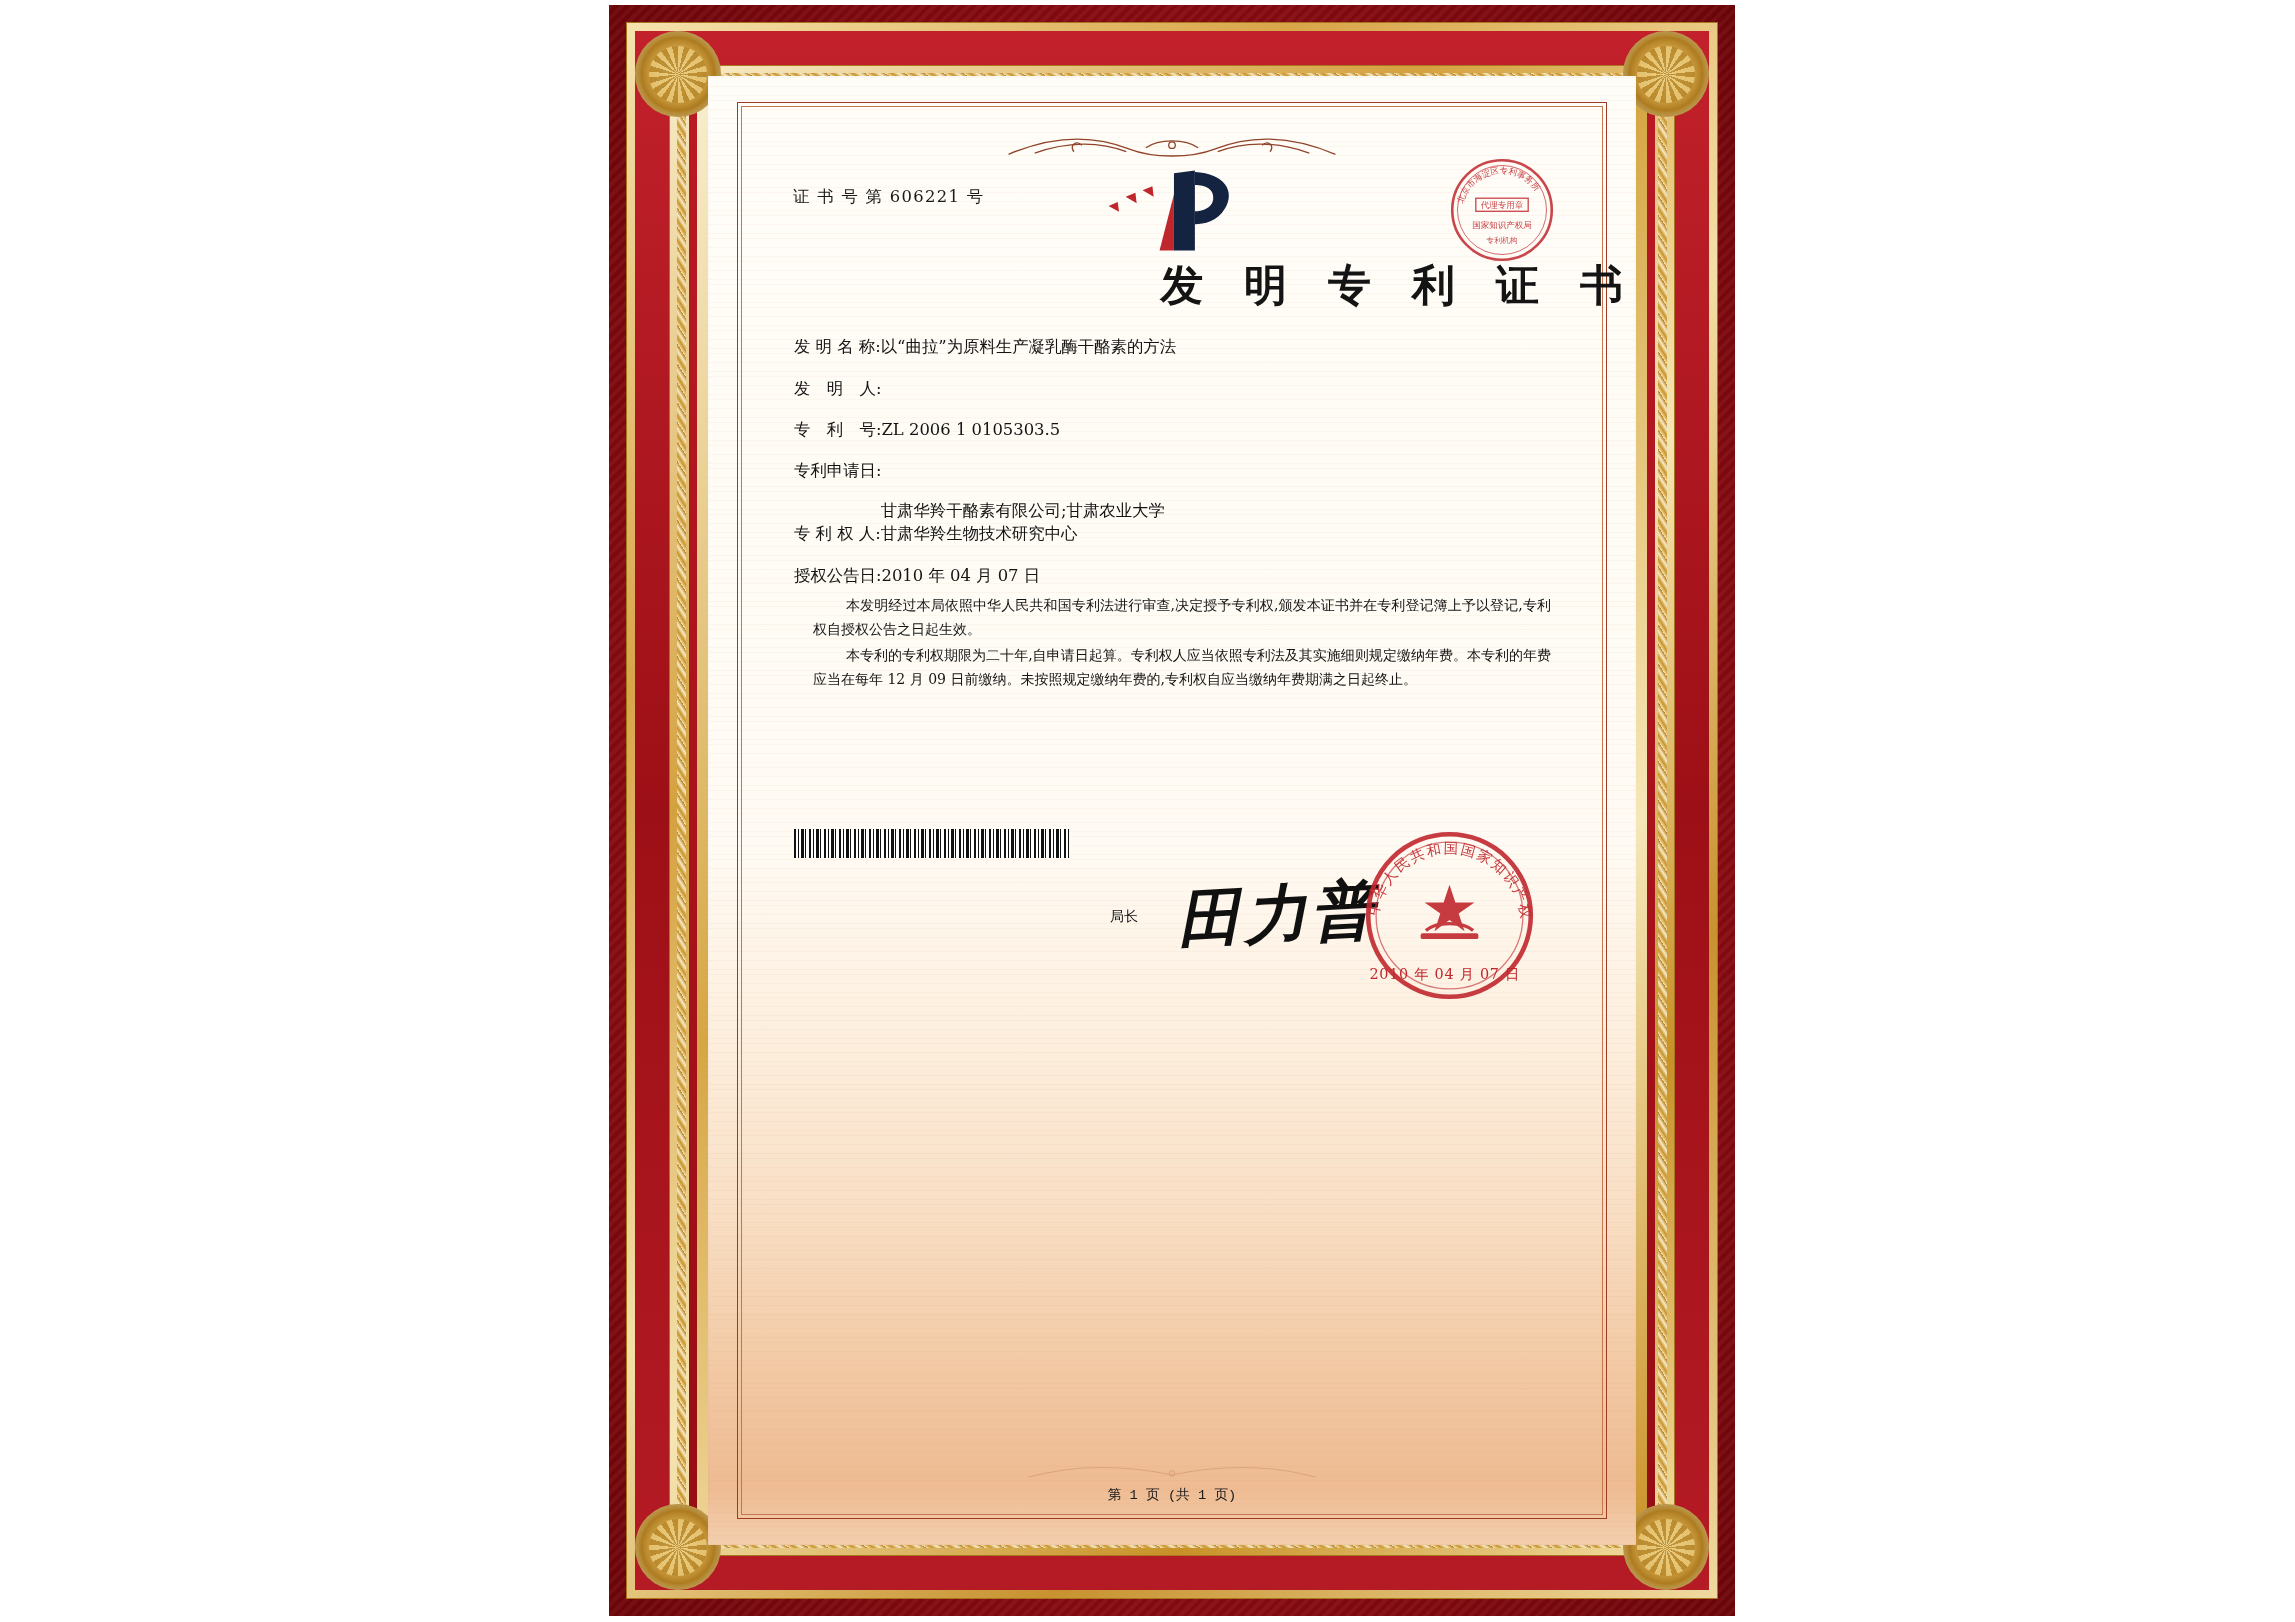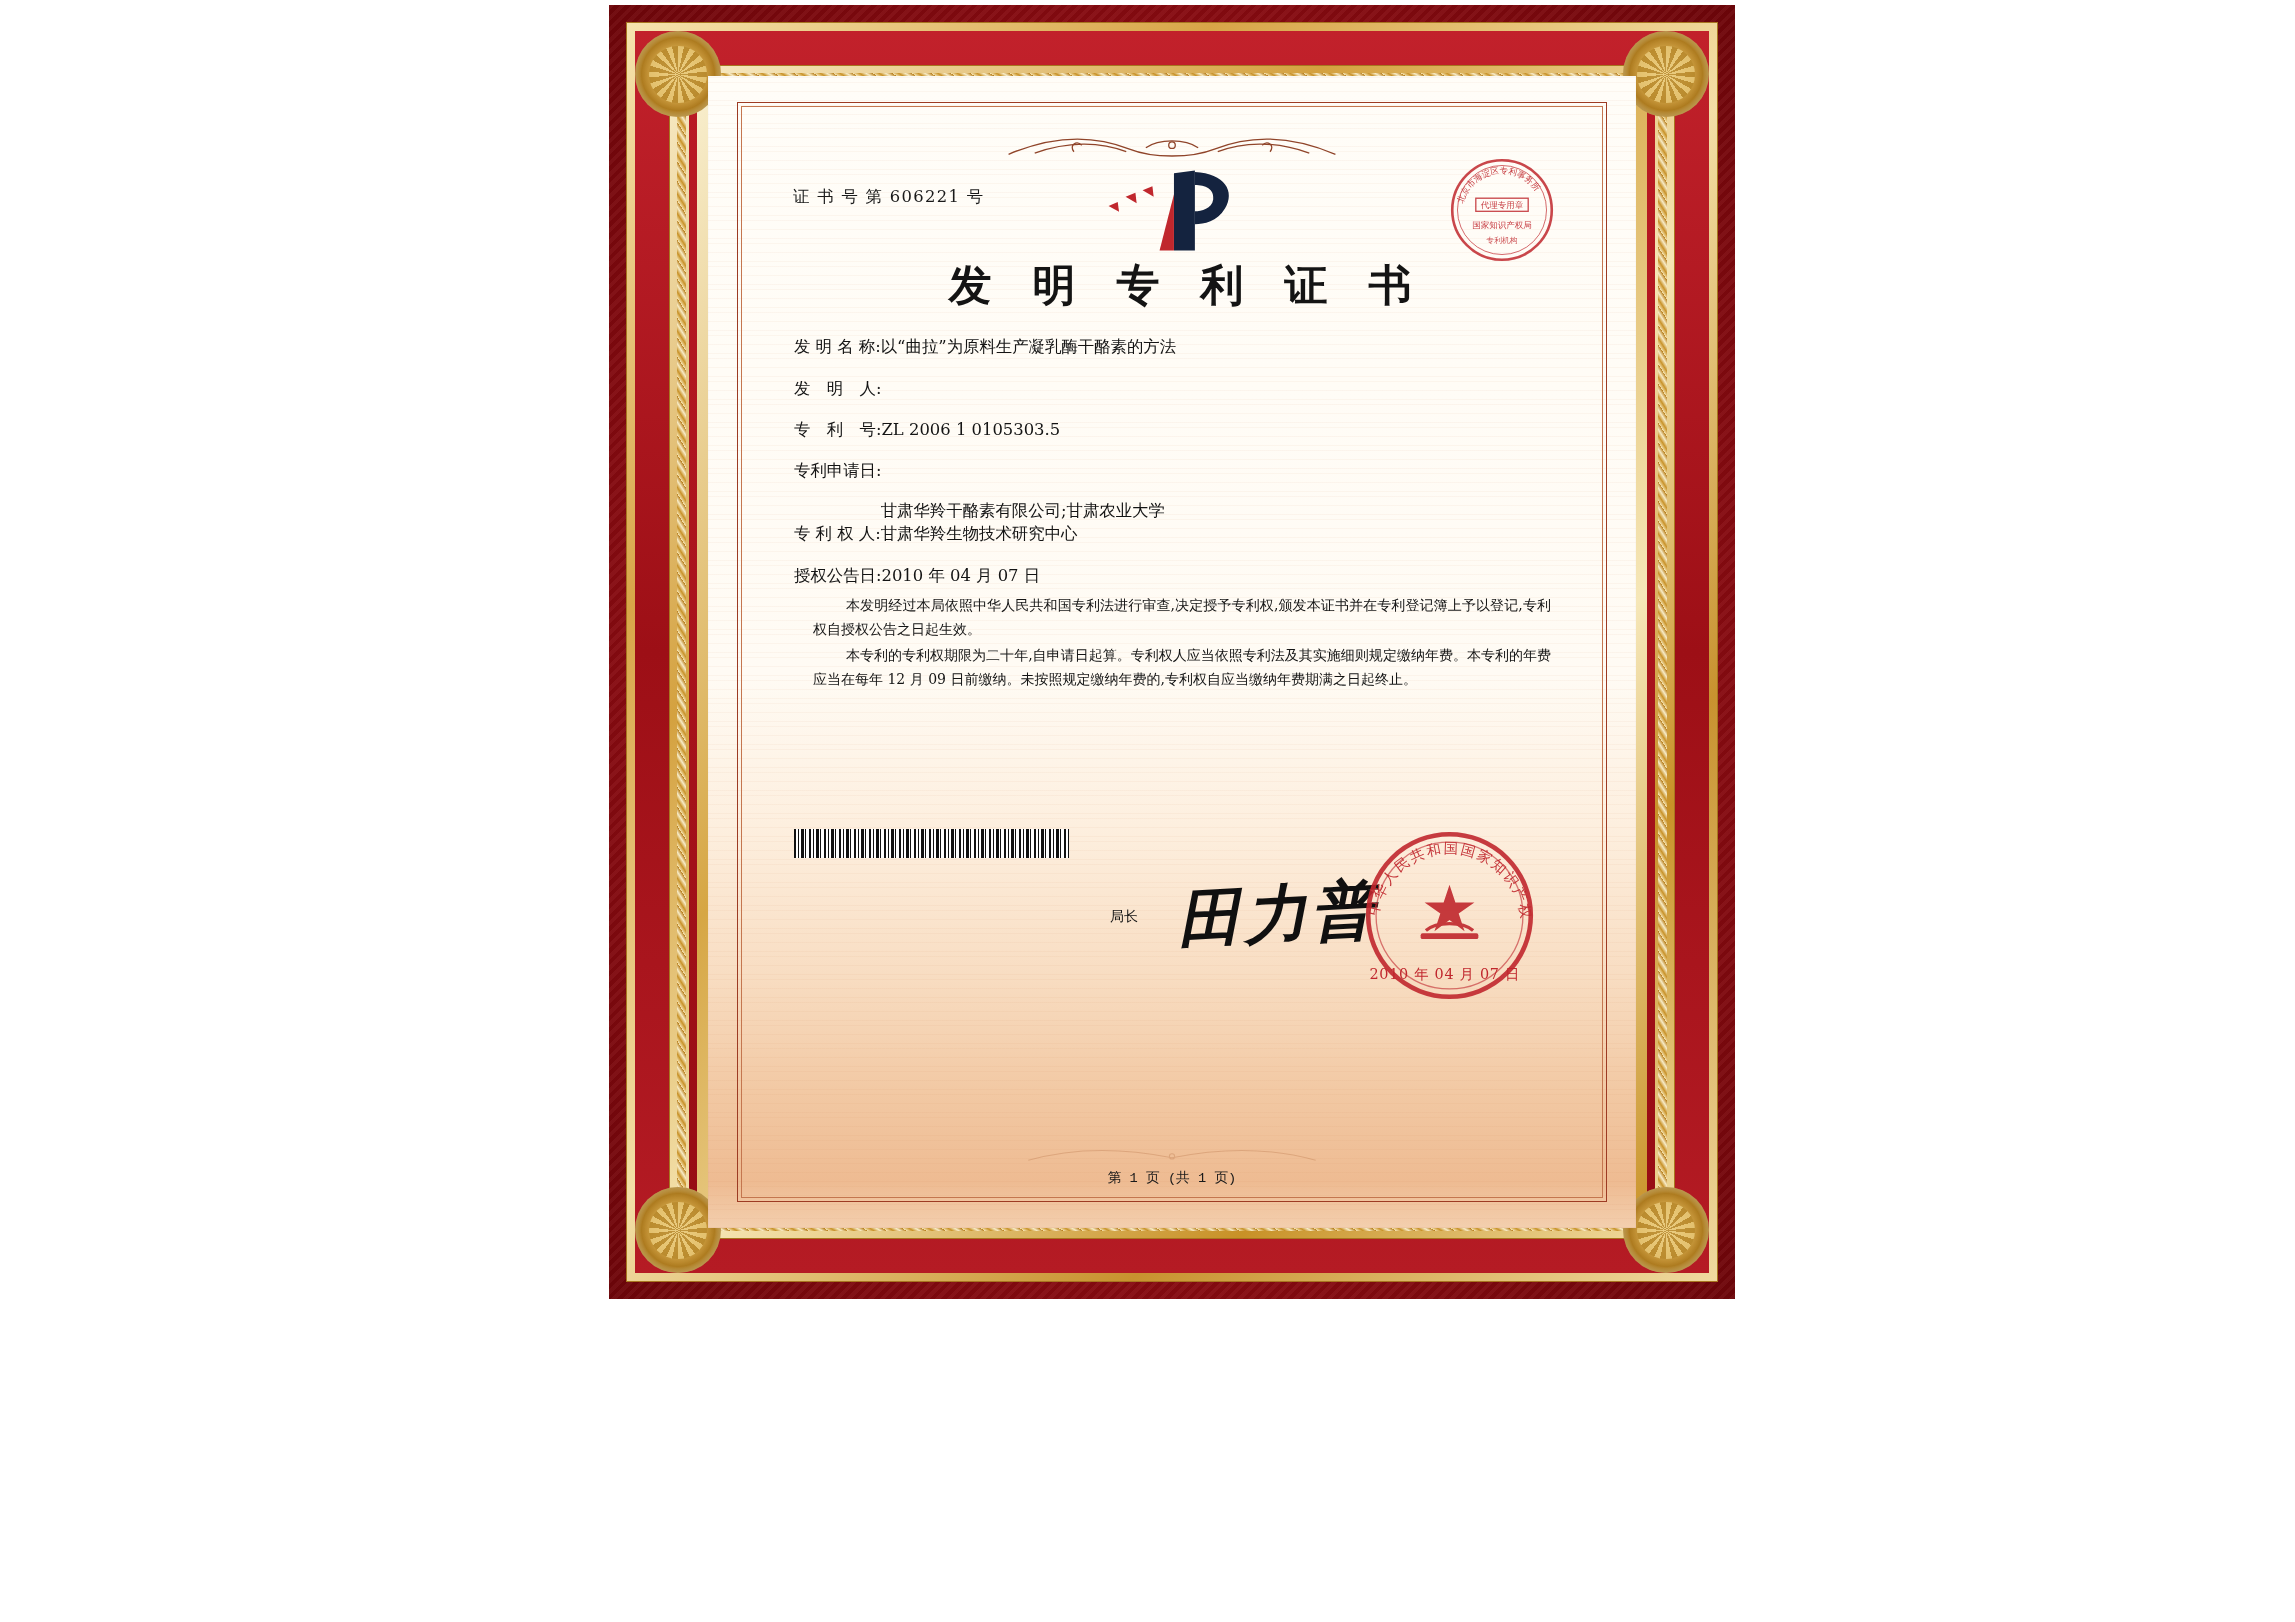--- a/index.html
+++ b/index.html
@@ -21,21 +21,21 @@
     height: 1623px;
     background: #ffffff;
   }
 
   
   #certificate {
     position: absolute;
     left: 609px;
     top: 5.2px;
     width: 1126px;
-    height: 1294px;
+    height: 1611px;
     background: #ffffff;
   }
 
   
   .border-outer {
     position: absolute;
     inset: 0;
     background:
       linear-gradient(90deg,
         #7b0d12 0px, #a41118 9.2px, #c9202a 22px, #e4a84f 42px,
@@ -187,21 +187,21 @@
     right: 79px;
     top: 79px;
     width: 110px;
     height: 110px;
   }
 
   .title {
     position: absolute;
     left: 16px; right: 0;
     top: 181px;
-    text-align: center;
+    text-align: right;
     font-size: 43px;
     letter-spacing: 13px;
     font-weight: 700;
     color: #141414;
     font-family: "DejaVu Serif", serif;
     text-indent: 13px;
   }
 
   .fields {
     position: absolute;

